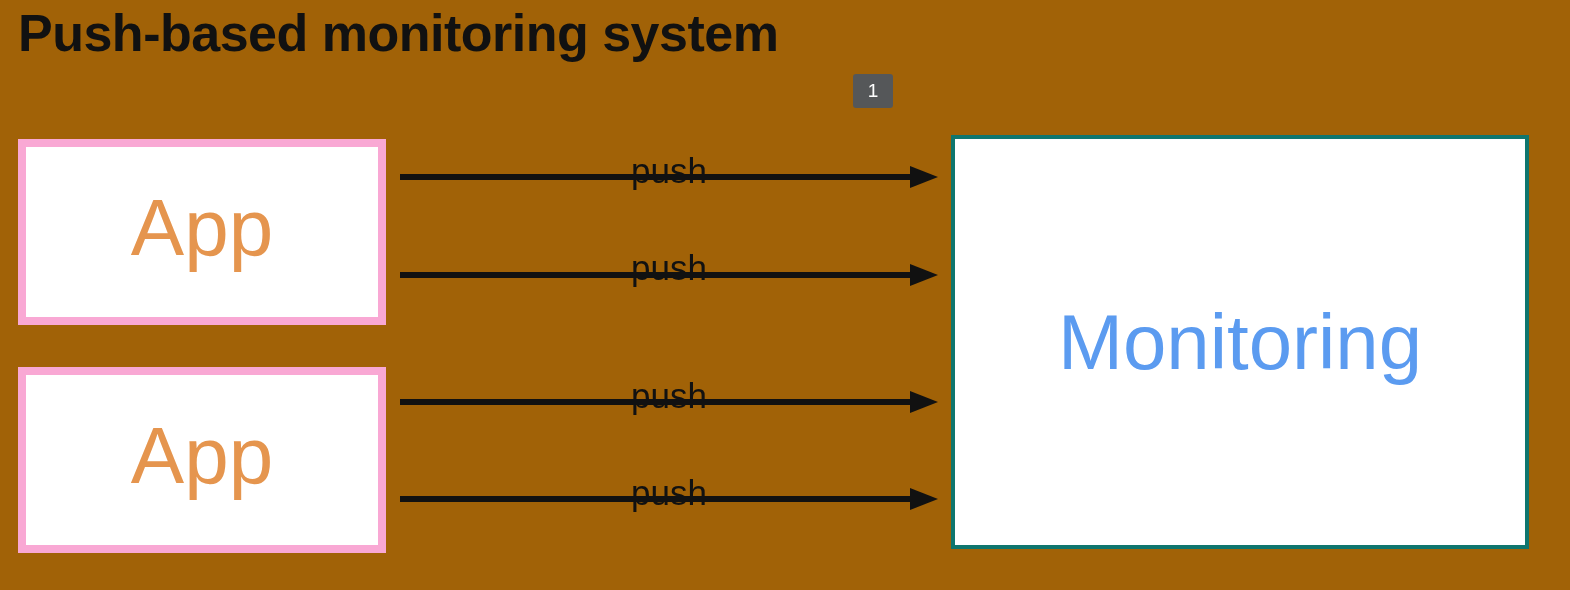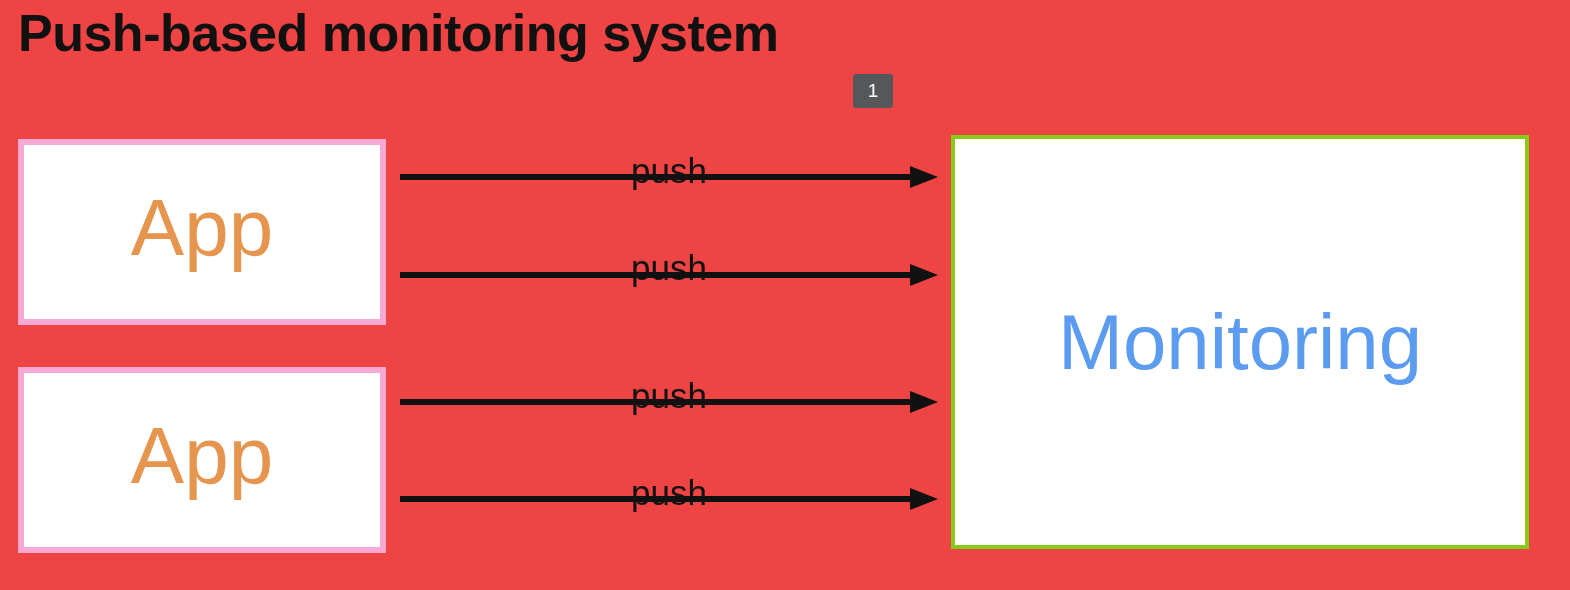--- a/index.html
+++ b/index.html
@@ -10,21 +10,21 @@
   }
   body {
     font-family: "Liberation Sans", "DejaVu Sans", sans-serif;
     -webkit-font-smoothing: antialiased;
   }
 
   #slide {
     position: relative;
     width: 1570px;
     height: 590px;
-    background: #ef4444;
+    background: #a16207;
     overflow: hidden;
   }
 
   
   .slide-title {
     position: absolute;
     left: 18px;
     top: 2px;
     font-size: 52px;
     font-weight: 700;
@@ -60,42 +60,42 @@
     background: #ffffff;
     display: flex;
     align-items: center;
     justify-content: center;
   }
 
   .app-box {
     left: 18px;
     width: 368px;
     height: 186px;
-    border: 6px solid #f9a8d4;
+    border: 8px solid #f9a8d4;
   }
   .app-box.app-box-1 { top: 139px; }
   .app-box.app-box-2 { top: 367px; }
 
   .app-label {
     font-size: 80px;
     line-height: 80px;
     font-weight: 400;
     color: #e5954e;
     font-family: "Liberation Sans", "DejaVu Sans", sans-serif;
     position: relative;
     top: -4px;
   }
 
   
   .monitor-box {
     left: 951px;
     top: 135px;
     width: 578px;
     height: 414px;
-    border: 4px solid #84cc16;
+    border: 4px solid #0f766e;
     flex-direction: column;
   }
 
   .monitor-label {
     font-size: 78px;
     line-height: 98px;
     font-weight: 400;
     color: #5b9bf0;
     text-align: center;
     font-family: "Liberation Sans", "DejaVu Sans", sans-serif;

